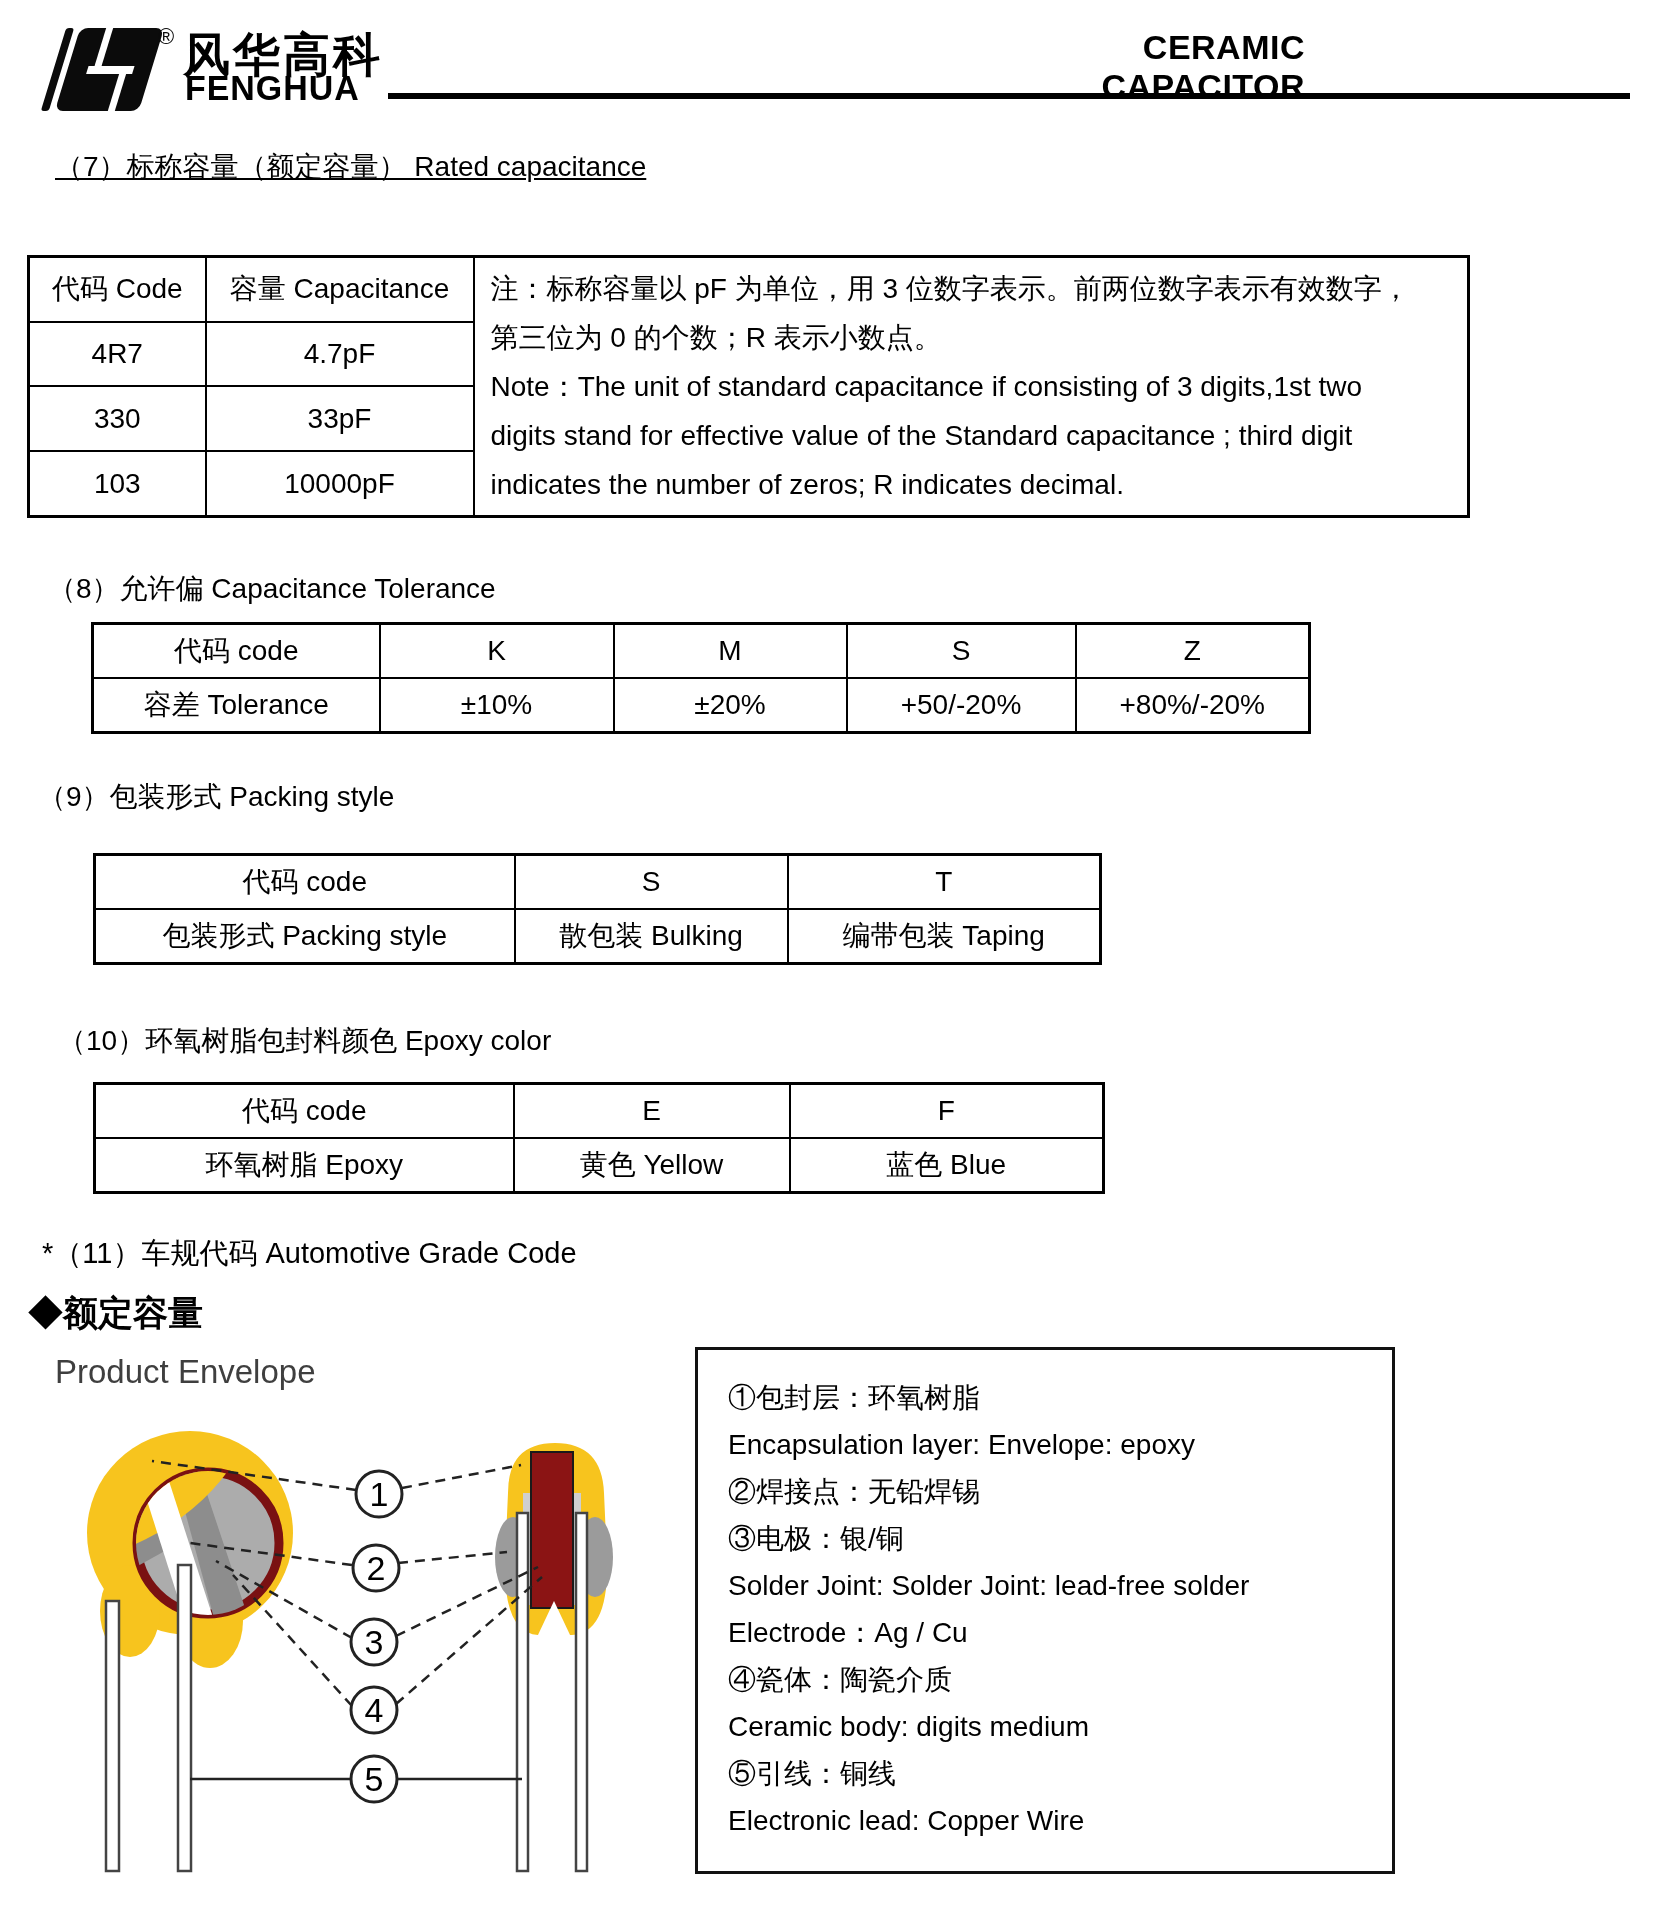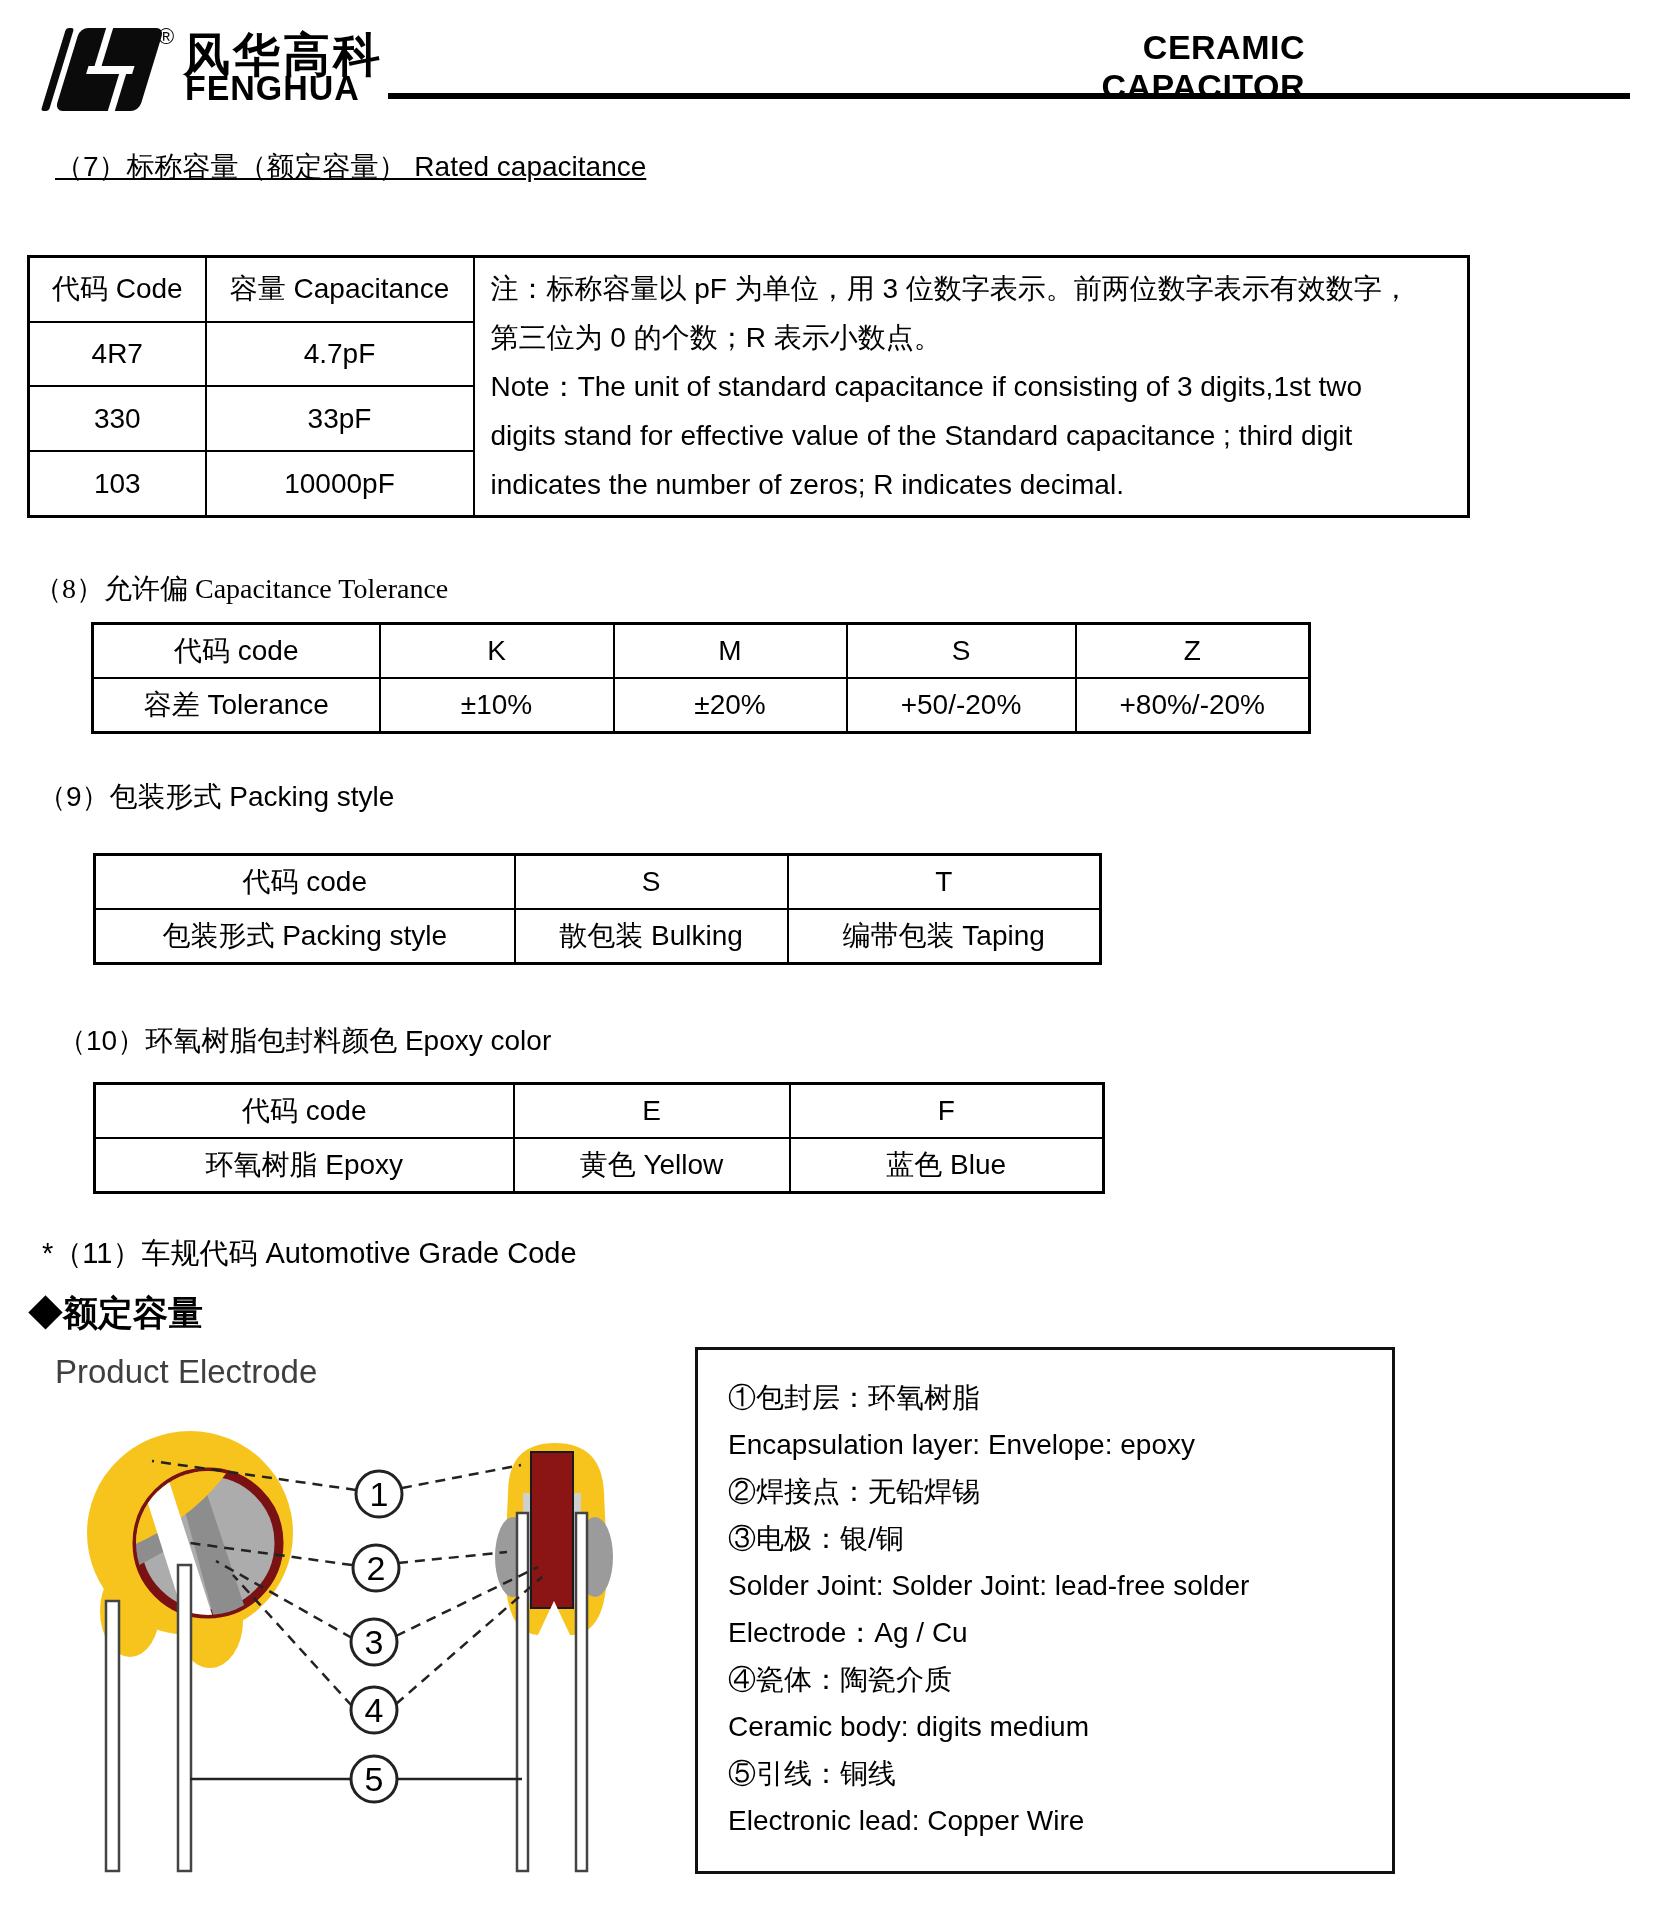--- a/index.html
+++ b/index.html
@@ -10,21 +10,21 @@
   }
   .abs{position:absolute;}
   
   .brand-cn{left:183px;top:24px;font-size:47px;font-weight:bold;letter-spacing:3px;}
   .brand-en{left:185px;top:68px;font-size:35px;font-weight:bold;letter-spacing:1px;transform:scaleX(.97);transform-origin:left;}
   .page-title{left:975px;top:28px;width:330px;text-align:right;font-size:34px;font-weight:bold;letter-spacing:.5px;}
   .header-rule{left:388px;top:93px;width:1242px;height:6px;background:#000;}
   
   .sec-heading{font-size:28px;white-space:nowrap;}
   .h7{left:55px;top:148px;text-decoration:underline;}
-  .h8{left:34px;top:570px;font-family:Liberation Serif, serif;}
+  .h8{left:48px;top:570px;}
   .h9{left:38px;top:778px;}
   .h10{left:58px;top:1022px;}
   .h11{left:42px;top:1234px;font-size:29px;text-align:right;}
   .hs-cn{left:28px;top:1290px;font-size:35px;font-weight:bold;}
   .hs-en{left:55px;top:1353px;font-size:33px;color:#3f3f3f;}
   
   table{border-collapse:collapse;table-layout:fixed;}
   td,th{border:2px solid #000;text-align:center;vertical-align:middle;font-size:28px;font-weight:normal;padding:0;overflow:hidden;}
   .tbl{position:absolute;border:3px solid #000;}
   .t1{left:27px;top:255px;width:1440px;}
@@ -167,21 +167,21 @@
     <tr>
       <td>环氧树脂 Epoxy</td>
       <td>黄色 Yellow</td>
       <td>蓝色 Blue</td>
     </tr>
   </tbody>
     </table>
 
   <div class="abs sec-heading h11">*（11）车规代码  Automotive Grade Code</div>
   <div class="abs hs-cn">◆额定容量</div>
-  <div class="abs hs-en">Product Electrode</div>
+  <div class="abs hs-en">Product Envelope</div>
 
   <div class="abs diagram">
     <svg width="620" height="500" viewBox="0 0 620 500">
       <defs>
         <clipPath id="discClip">
             <circle cx="168" cy="148" r="72"></circle>
           </clipPath>
       </defs>
 
       <g>

